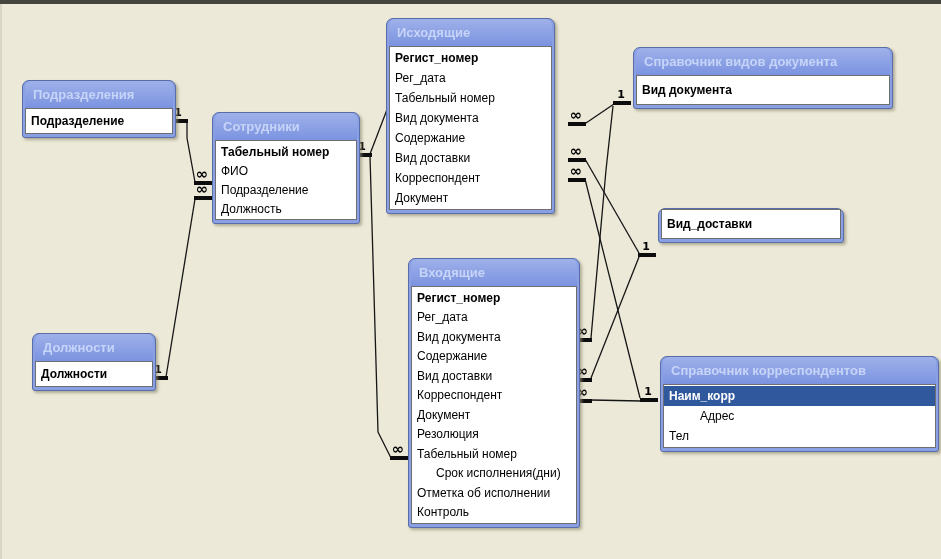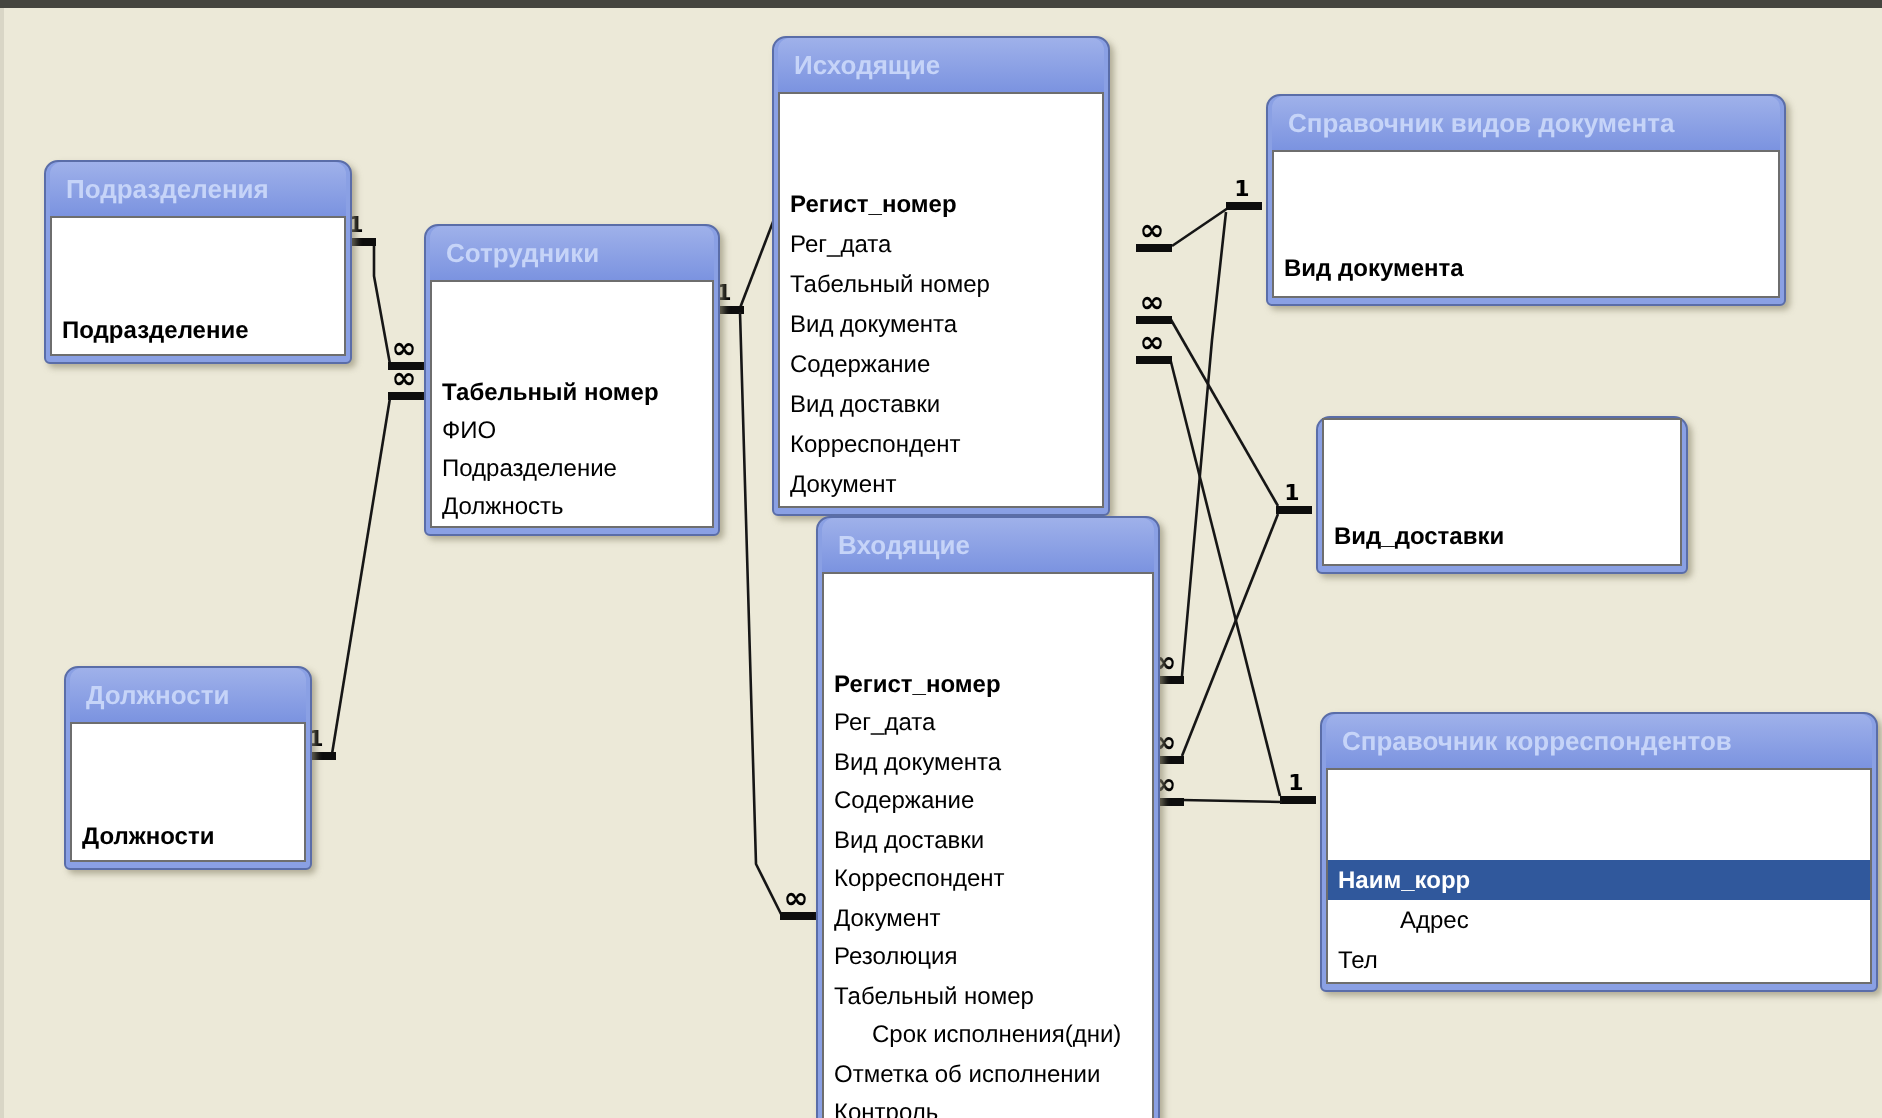--- a/index.html
+++ b/index.html
@@ -8,21 +8,21 @@
   #top-border{position:absolute;left:0;top:0;width:941px;height:4px;background:#45453f;}
   #left-border{position:absolute;left:0;top:4px;width:2px;height:555px;background:#d9d6c6;}
   #rel-svg{position:absolute;left:0;top:0;width:941px;height:559px;}
   .tbl{position:absolute;background:#8aa0e4;border:1px solid #5a6da8;border-radius:7px 7px 3px 3px;
        box-shadow:2px 2px 3px rgba(145,140,115,.65);padding:0 2px 3px 2px;}
   .tbl-header{height:27px;border-radius:6px 6px 0 0;display:flex;align-items:center;padding:0 8px;
        background:linear-gradient(#9fb1ea,#7b93e0);color:#c6d4f8;font-weight:bold;font-size:13px;
        white-space:nowrap;overflow:hidden;}
   .tbl-body{background:#fff;border:1px solid #6e6e6e;padding:1px 0;}
   .row{padding:0 5px;font-size:12px;color:#000;white-space:nowrap;overflow:hidden;display:flex;align-items:center;}
-  .row.pk{font-weight:bold;margin-top:44px;}
+  .row.pk{font-weight:bold;}
   .row.selected{background:#30589c;color:#fff;font-weight:bold;}
   .rel-line{fill:none;stroke:#161616;stroke-width:1.3;stroke-linejoin:round;}
   .end-bar{fill:#0d0d0d;}
   .card-label{font-family:"DejaVu Sans","Liberation Sans",sans-serif;fill:#000;font-weight:bold;}
   .card-one{font-size:11px;}
   .card-many{font-size:15px;}
 </style>
 </head>
 <body>
 

